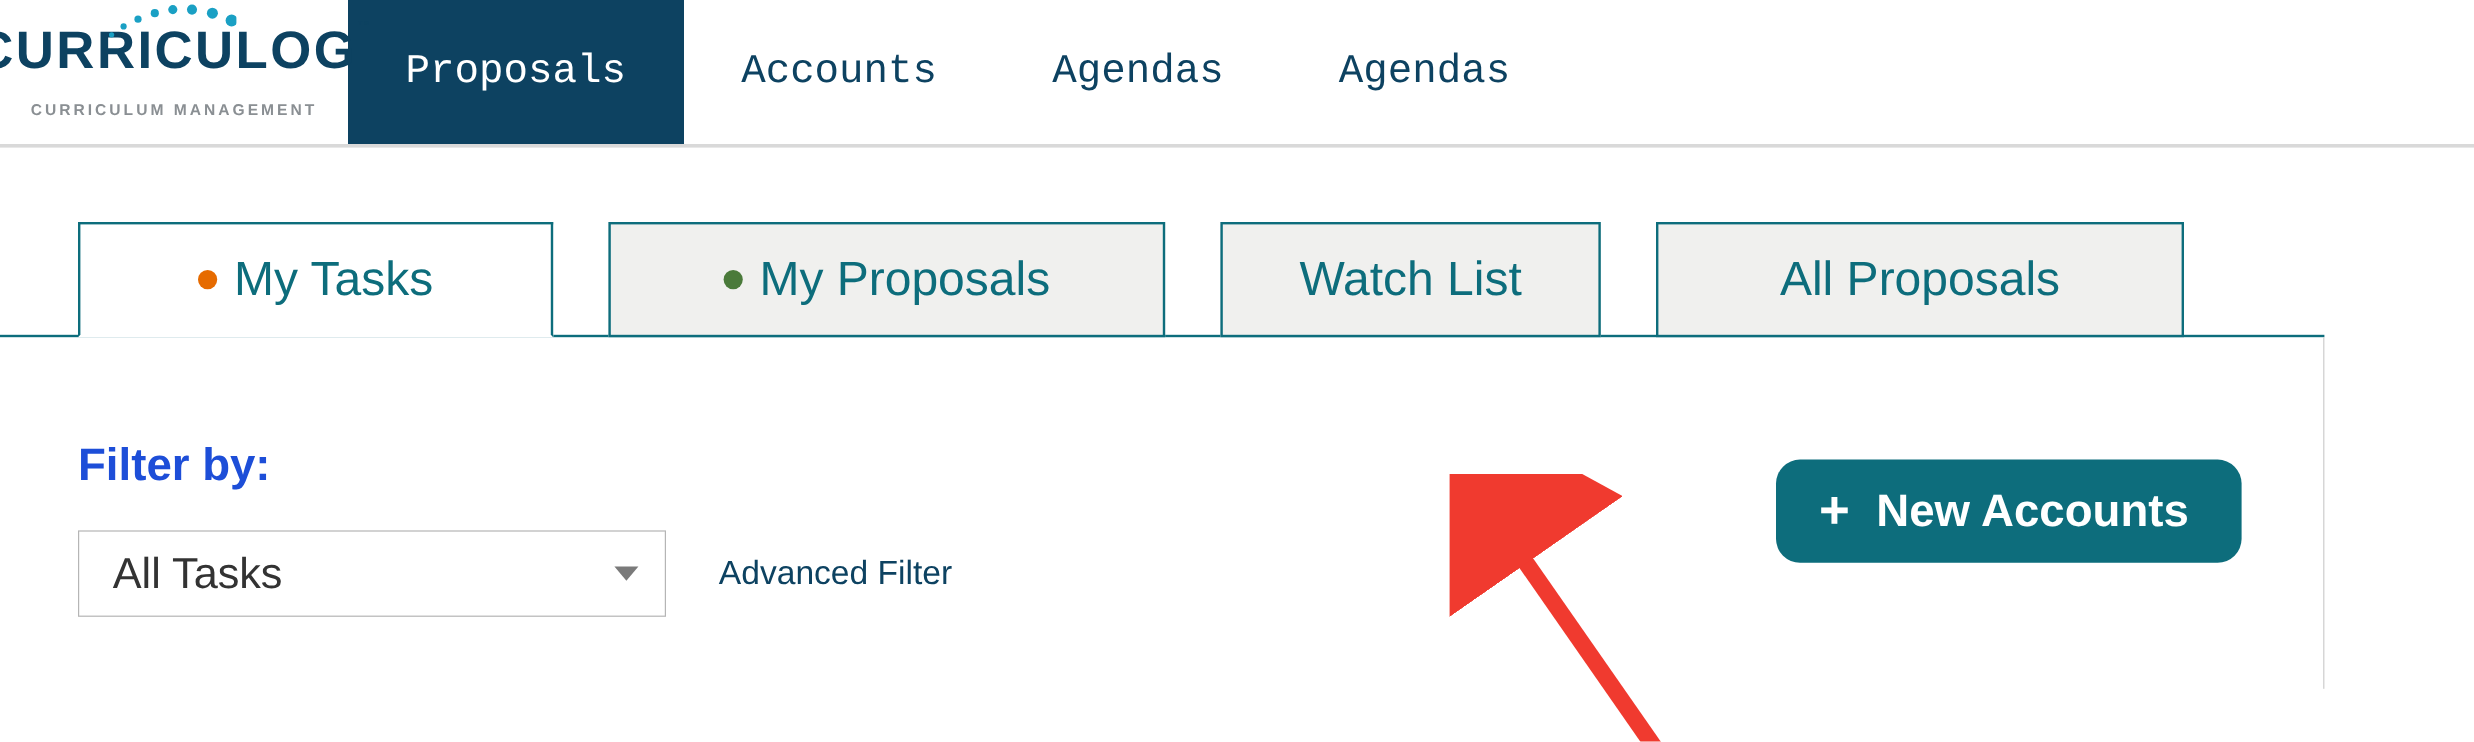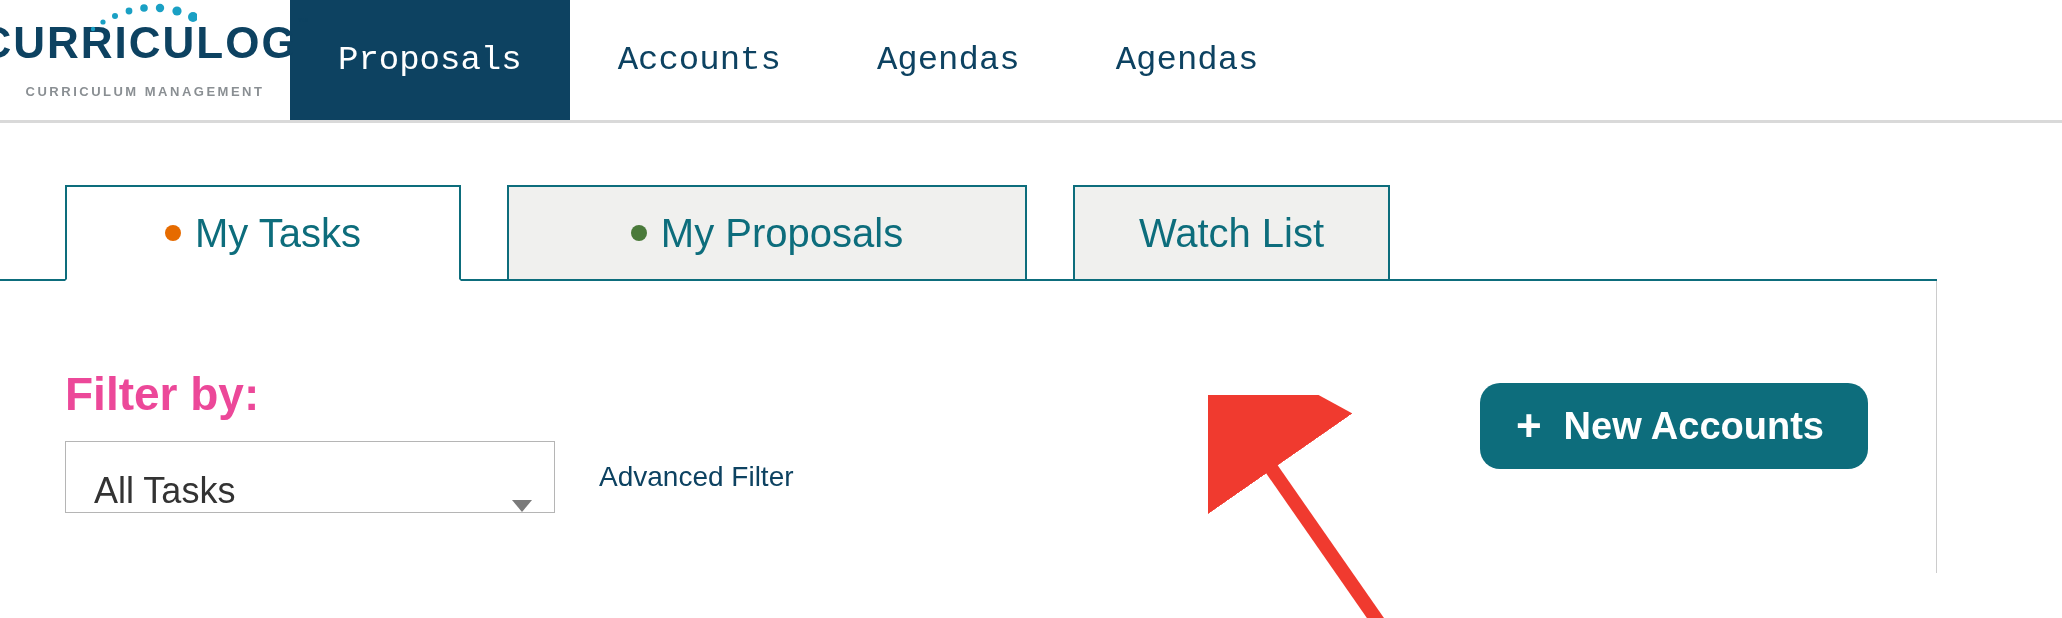--- a/index.html
+++ b/index.html
@@ -113,58 +113,58 @@
     cursor: pointer;
     gap: 14px;
     padding: 0 20px;
   }
   .tab.active {
     background: #fff;
     border-bottom: 2px solid #fff;
     z-index: 2;
   }
   .tab-mytasks    { width: 396px; }
-  .tab-myprops    { width: 520px; }
+  .tab-myprops    { width: 464px; }
   .tab-watch      { width: 317px; }
   .tab-allprops   { width: 440px; }
 
   .dot {
     width: 16px;
     height: 16px;
     border-radius: 50%;
     display: inline-block;
   }
   .dot-orange { background: #e66b00; }
   .dot-green  { background: #4a7a3a; }
 
   
   .panel {
     border-right: 1px solid #ccc;
     margin-right: 125px;
     padding: 86px 60px 60px 65px;
     position: relative;
   }
   .filter-label {
-    font-size: 46px;
+    font-size: 38px;
     font-weight: 700;
-    color: #ec4899;
-    margin-bottom: 20px;
+    color: #1d4ed8;
+    margin-bottom: 32px;
   }
   .filter-row {
     display: flex;
     align-items: center;
     gap: 44px;
   }
   .select {
     width: 490px;
     height: 72px;
     border: 1px solid #b5b5b5;
     background: #fff;
     display: flex;
-    align-items: flex-end;
+    align-items: center;
     justify-content: space-between;
     padding: 0 22px 0 28px;
     font-size: 36px;
     color: #333;
     cursor: pointer;
   }
   .caret {
     width: 0; height: 0;
     border-left: 10px solid transparent;
     border-right: 10px solid transparent;
@@ -255,20 +255,23 @@
       <span class="dot dot-orange"></span>
       <span>My Tasks</span>
     </div>
     <div class="tab tab-myprops">
       <span class="dot dot-green"></span>
       <span>My Proposals</span>
     </div>
     <div class="tab tab-watch">
       <span>Watch List</span>
     </div>
+    <div class="tab tab-allprops">
+      <span>All Proposals</span>
+    </div>
   </div>
 
   <div class="panel">
     <div class="filter-label">Filter by:</div>
     <div class="filter-row">
       <div class="select">
         <span>All Tasks</span>
         <span class="caret"></span>
       </div>
       <div class="adv-filter">

